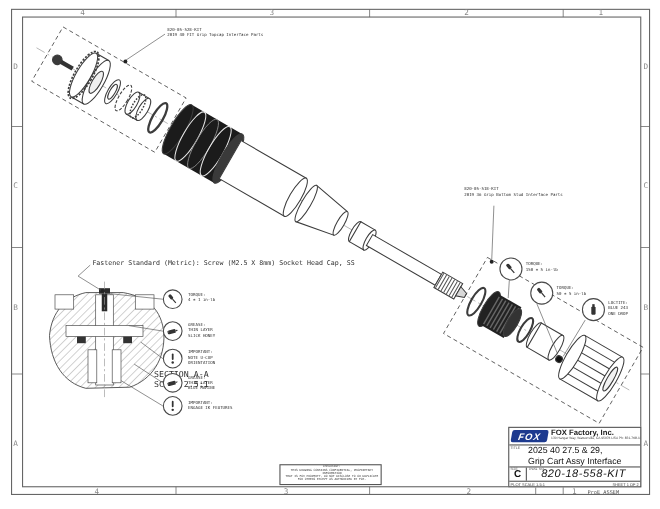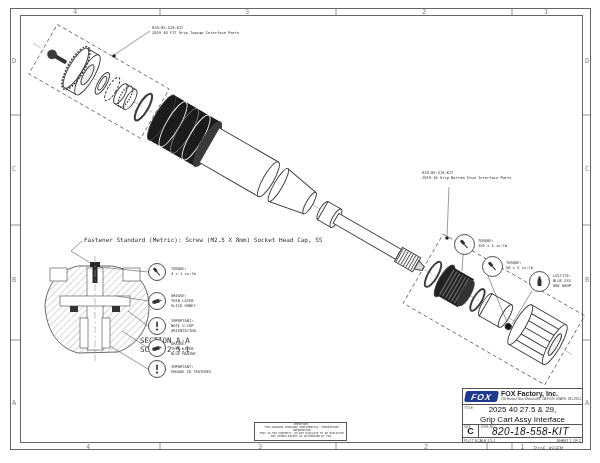--- a/index.html
+++ b/index.html
@@ -25,21 +25,21 @@
             transform:skewX(-10deg);display:flex;align-items:center;justify-content:center;
             color:#fff;font-style:italic;font-weight:bold;font-size:8.5px;letter-spacing:1px;
             font-family:"Liberation Sans",sans-serif;}
   .tb-co{flex:1;overflow:hidden;padding-left:3px;}
   .co-name{font-size:7px;font-weight:bold;color:#222;line-height:1.1;}
   .co-addr{font-size:6px;color:#444;transform:scale(0.5);transform-origin:0 0;white-space:nowrap;line-height:1;}
   .tb-r2{height:20px;border-bottom:1px solid #555;position:relative;display:flex;
          align-items:center;justify-content:center;flex-direction:column;box-sizing:border-box;}
   .tb-title-label{position:absolute;left:1px;top:1px;font-size:6px;transform:scale(0.55);
                   transform-origin:0 0;color:#555;}
-  .tb-title{text-align:center;font-size:8px;color:#111;line-height:1.2;}
+  .tb-title{font-size:8px;color:#111;line-height:1.2;}
   .tb-r3{height:13px;border-bottom:1px solid #555;display:flex;box-sizing:border-box;}
   .tb-size{width:16px;border-right:1px solid #555;box-sizing:border-box;position:relative;
            display:flex;align-items:flex-end;justify-content:center;}
   .tb-size .lbl{position:absolute;left:1px;top:0;font-size:6px;transform:scale(0.5);
                 transform-origin:0 0;color:#555;}
   .tb-size .sz{font-size:9px;font-weight:bold;color:#111;line-height:1.1;}
   .tb-dwg{flex:1;position:relative;display:flex;align-items:center;justify-content:center;}
   .tb-dwg .lbl{position:absolute;left:2px;top:0;font-size:6px;transform:scale(0.5);
                transform-origin:0 0;color:#555;}
   .tb-dwg .no{font-size:10px;color:#111;letter-spacing:0.5px;font-style:italic;}

